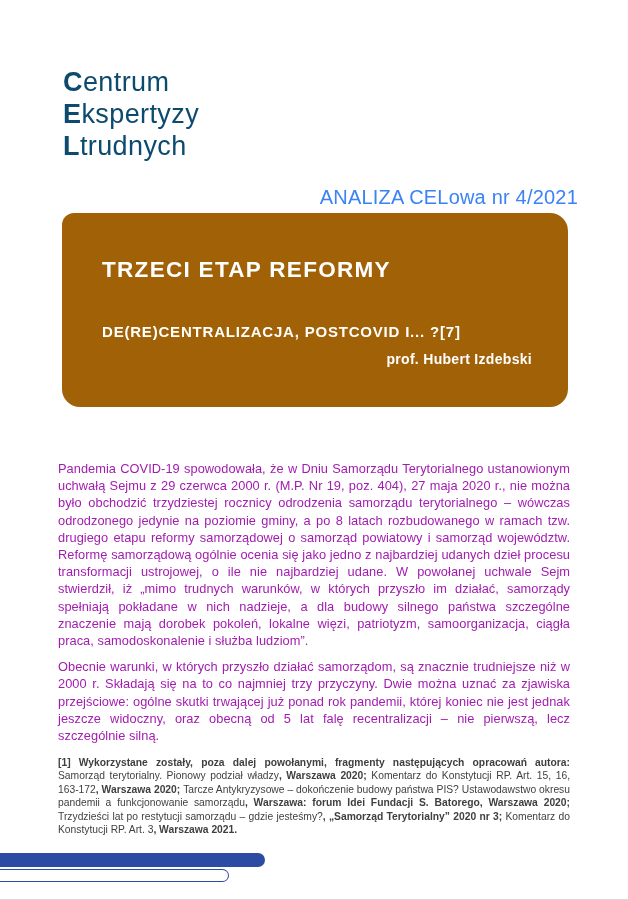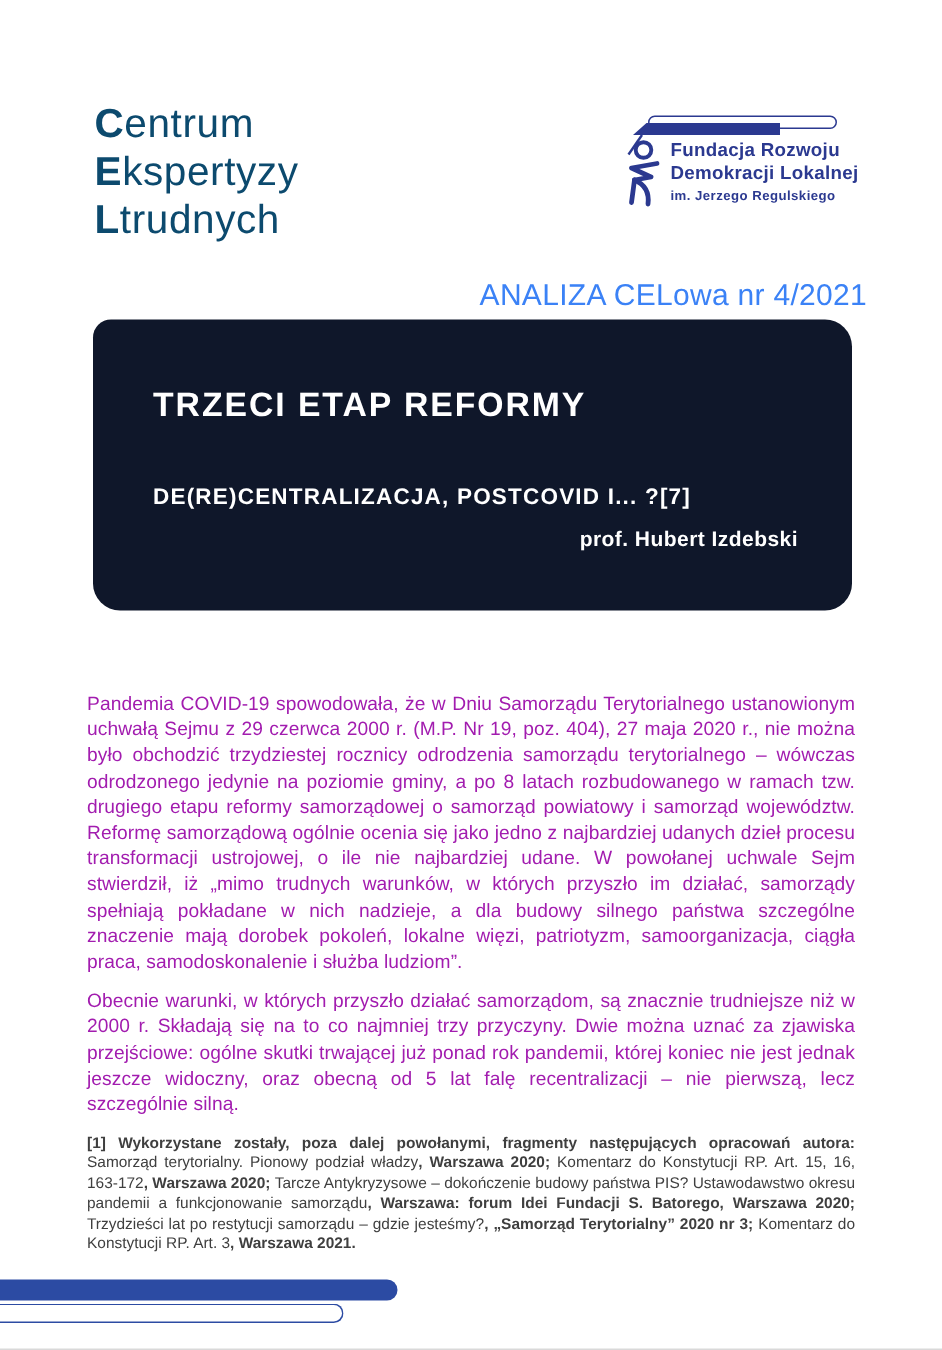--- a/index.html
+++ b/index.html
@@ -22,21 +22,21 @@
     border:1.3px solid #2B3990;border-radius:5px;background:#fff;}
   .frdl-bar{position:absolute;left:6px;top:12px;width:98px;height:8px;background:#2B3990;
     clip-path:polygon(9px 0,100% 0,100% 100%,0 100%);}
   .frdl-fig{position:absolute;left:0;top:19px;}
   .frdl-t1{position:absolute;left:31px;top:23px;font-size:12.5px;font-weight:700;line-height:15px;letter-spacing:.2px;}
   .frdl-t3{position:absolute;left:31px;top:55px;font-size:8.8px;font-weight:700;letter-spacing:.3px;}
   
   .issue{position:absolute;right:50px;top:186px;font-size:20px;font-weight:500;color:#3b82f6;letter-spacing:.2px;}
   
   .banner{position:absolute;left:62px;top:213px;width:506px;height:194px;
-    background:#0f172a;border-radius:12px 18px 18px 18px;color:#ffffff;box-sizing:border-box;}
+    background:#a16207;border-radius:12px 18px 18px 18px;color:#ffffff;box-sizing:border-box;}
   .banner-title{position:absolute;left:40px;top:40px;font-size:22.5px;font-weight:800;
     letter-spacing:1.3px;line-height:33px;white-space:pre-line;}
   .banner-sub{position:absolute;left:40px;top:110px;font-size:15px;font-weight:700;letter-spacing:.8px;}
   .banner-author{position:absolute;right:36px;top:138px;font-size:14px;font-weight:600;letter-spacing:.3px;margin-left:20px;}
   
   .body-text{position:absolute;left:58px;top:460px;width:512px;color:#a21caf;}
   .body-text p{margin:0 0 9px 0;font-size:12.8px;line-height:17.2px;font-weight:500;
     text-align:justify;letter-spacing:.05px;}
   
   .footnote{position:absolute;left:58px;top:756px;width:512px;font-size:10.3px;
@@ -54,36 +54,20 @@
 <body>
 
 <div class="page">
 
   <div class="cel-logo">
     <div class="cel-line"><b>C</b><span>entrum</span></div>
     <div class="cel-line"><b>E</b><span>kspertyzy</span></div>
     <div class="cel-line"><b>L</b><span>trudnych</span></div>
   </div>
 
-  <div class="frdl">
-    <div class="frdl-pill"></div>
-    <div class="frdl-bar"></div>
-    <svg class="frdl-fig" width="28" height="50" viewBox="0 0 28 50">
-      <line x1="3" y1="14" x2="12" y2="1" stroke="#2B3990" stroke-width="1.6"></line>
-      <circle cx="13" cy="11" r="5.2" fill="none" stroke="#2B3990" stroke-width="2.6"></circle>
-      <path d="M22,20 L5,23 L18,29 L7,31" fill="none" stroke="#2B3990" stroke-width="3.2" stroke-linecap="round" stroke-linejoin="round"></path>
-      <path d="M7,31 L5,46" fill="none" stroke="#2B3990" stroke-width="3.2" stroke-linecap="round"></path>
-      <path d="M7,31 C14,34 17,39 16,47" fill="none" stroke="#2B3990" stroke-width="3.2" stroke-linecap="round"></path>
-    </svg>
-    <div class="frdl-t1">
-      <div>Fundacja Rozwoju</div>
-      <div>Demokracji Lokalnej</div>
-    </div>
-    <div class="frdl-t3">im. Jerzego Regulskiego</div>
-  </div>
 
   <div class="issue">ANALIZA CELowa nr 4/2021</div>
 
   <div class="banner">
     <div class="banner-title"><span>TRZECI ETAP REFORMY</span><br></div>
     <div class="banner-sub">DE(RE)CENTRALIZACJA, POSTCOVID I... ?[7]</div>
     <div class="banner-author">prof. Hubert Izdebski</div>
   </div>
 
   <div class="body-text" id="body-paragraphs">

